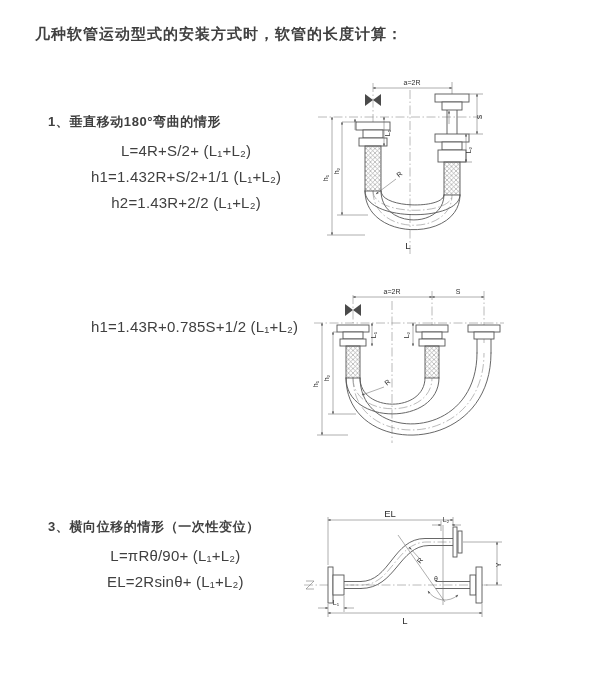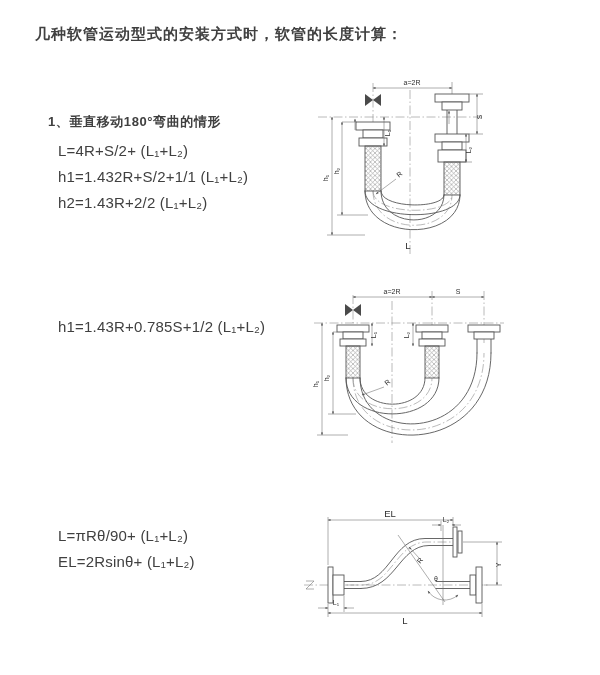--- a/index.html
+++ b/index.html
@@ -8,21 +8,21 @@
     font-family:"Liberation Sans","DejaVu Sans",sans-serif; color:#404040;
     overflow:hidden;
   }
   .title {
     position:absolute; left:35px; top:24px;
     font-size:15px; font-weight:600; letter-spacing:1px; line-height:20px;
   }
   .section { position:absolute; left:48px; }
   .sec1 { top:112px; } .sec2 { top:308px; } .sec3 { top:517px; }
   .heading { font-size:13px; font-weight:600; letter-spacing:0.6px; line-height:20px; }
-  .formulas { margin:6px 0 0 10px; }
+  .formulas { margin:6px 0 0 43px;text-align:center; }
   .formula { font-size:15px; font-weight:400; line-height:26px; letter-spacing:0.2px; white-space:pre; }
 
   svg.dwg { position:absolute; overflow:visible; }
   .d1 { left:312px; top:72px;  width:290px; height:185px; }
   .d2 { left:308px; top:283px; width:292px; height:175px; }
   .d3 { left:298px; top:505px; width:302px; height:135px; }
 
   .dln  { stroke:#565656; stroke-width:0.9; fill:none; stroke-linecap:round; }
   .thin { stroke:#6a6a6a; stroke-width:0.55; fill:none; }
   .cl   { stroke:#808080; stroke-width:0.55; fill:none; stroke-dasharray:9 2.5 1.5 2.5; }
@@ -50,20 +50,21 @@
     </div>
   </div>
 
   <div class="section sec2">
     <div class="formulas">
       <div class="formula">h1=1.43R+0.785S+1/2 (L₁+L₂)</div>
     </div>
   </div>
 
   <div class="section sec3">
+    <div class="heading">3、横向位移的情形（一次性变位）</div>
     <div class="formulas">
       <div class="formula">L=πRθ/90+ (L₁+L₂)</div>
       <div class="formula">EL=2Rsinθ+ (L₁+L₂)</div>
     </div>
   </div>
 
   <svg class="dwg d1" viewBox="0 0 290 185">
     <defs>
       <marker id="ar1" viewBox="0 0 10 10" refX="9" refY="5" markerWidth="7.5" markerHeight="5" orient="auto-start-reverse">
         <path d="M0,1.2 L10,5 L0,8.8 Z" fill="#555"></path>

